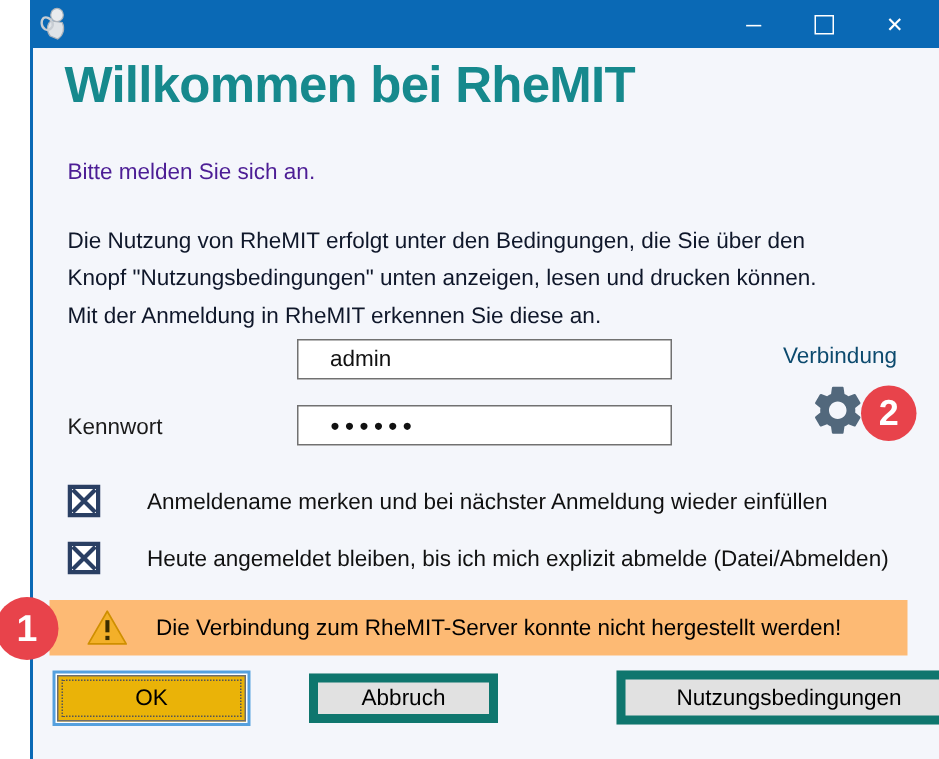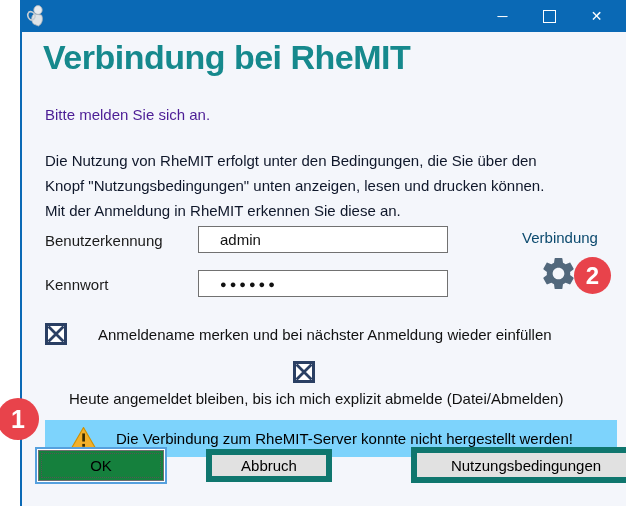--- a/index.html
+++ b/index.html
@@ -29,32 +29,32 @@
   .inp-pass{top:238px;font-size:11px;letter-spacing:3px;font-weight:700;}
   .lbl-conn{position:absolute;left:488px;top:197px;width:100px;text-align:center;font-size:15px;color:#0c4a6e;}
   .gear{position:absolute;left:517px;top:222px;width:39px;height:39px;cursor:pointer;background:none;border:none;padding:0;}
   .badge{border-radius:50%;background:#e8434b;color:#fff;font-weight:700;display:flex;align-items:center;justify-content:center;}
   .badge-2{position:absolute;left:552px;top:225px;width:37px;height:37px;font-size:24px;}
   .badge-1{position:absolute;left:-3px;top:398px;width:42px;height:42px;font-size:25px;z-index:5;}
 
   
   .check-row{position:absolute;left:23px;display:flex;align-items:center;gap:7px;cursor:default;}
   .row1{top:291px;}
-  .row2{top:329px;flex-direction:column;}
+  .row2{top:329px;}
   .checkbox{width:22px;height:22px;display:block;}
   .check-label{font-size:15px;color:#111;margin-left:24px;}
 
   
-  .warning{position:absolute;left:23px;top:368px;width:572px;height:37px;background:#7dd3fc;display:flex;align-items:center;margin-top:20px;}
+  .warning{position:absolute;left:11px;top:368px;width:572px;height:37px;background:#fdba74;display:flex;align-items:center;}
   .warn-icon{width:27px;height:25px;margin-left:25px;}
   .warn-text{margin-left:19px;font-size:15px;color:#000;}
 
   
   .btn-ok-wrap{position:absolute;left:13px;top:415px;width:132px;height:37px;border:2px solid #55a0de;background:#fff;box-sizing:border-box;padding:1px;}
-  .btn-ok{width:100%;height:100%;background:#15803d;border:1px solid #6e6e6e;outline:1px dotted #555;outline-offset:-4px;font-size:15px;font-family:"Liberation Sans",sans-serif;color:#000;cursor:pointer;}
+  .btn-ok{width:100%;height:100%;background:#eab308;border:1px solid #6e6e6e;outline:1px dotted #555;outline-offset:-4px;font-size:15px;font-family:"Liberation Sans",sans-serif;color:#000;cursor:pointer;}
   .btn{position:absolute;background:#e1e1e1;border:6px solid #0f766e;font-size:15px;font-family:"Liberation Sans",sans-serif;color:#000;cursor:pointer;margin-left:19px;}
   .btn-cancel{left:165px;top:417px;width:126px;height:33px;}
   .btn-terms{left:370px;top:415px;width:230px;height:36px;}
 </style>
 </head>
 <body>
 
 <div class="canvas">
 
   <div class="titlebar">
@@ -73,25 +73,24 @@
           <span class="max-box"></span>
         </button>
       <button class="ctrl">
           <span>✕</span>
         </button>
     </div>
   </div>
 
   <div class="dialog-body">
 
-    <h1 class="heading">Verbindung bei RheMIT</h1>
+    <h1 class="heading">Willkommen bei RheMIT</h1>
     <div class="subtitle">Bitte melden Sie sich an.</div>
     <div class="terms">Die Nutzung von RheMIT erfolgt unter den Bedingungen, die Sie über den Knopf "Nutzungsbedingungen" unten anzeigen, lesen und drucken können. Mit der Anmeldung in RheMIT erkennen Sie diese an.</div>
 
-    <label class="field-label lbl-user">Benutzerkennung</label>
     <input class="txt-input inp-user" type="text" value="admin" style="">
 
     <label class="field-label lbl-pass">Kennwort</label>
     <input class="txt-input inp-pass" type="text" value="●●●●●●" style="">
 
     <div class="lbl-conn">Verbindung</div>
     <button class="gear">
       <svg viewBox="0 0 24 24" width="39" height="39">
         <path fill="#52687c" d="M19.14,12.94c0.04-0.3,0.06-0.61,0.06-0.94c0-0.32-0.02-0.64-0.07-0.94l2.03-1.58c0.18-0.14,0.23-0.41,0.12-0.61 l-1.92-3.32c-0.12-0.22-0.37-0.29-0.59-0.22l-2.39,0.96c-0.5-0.38-1.03-0.7-1.62-0.94L14.4,2.81c-0.04-0.24-0.24-0.41-0.48-0.41 h-3.84c-0.24,0-0.43,0.17-0.47,0.41L9.25,5.35C8.66,5.59,8.12,5.92,7.63,6.29L5.24,5.33c-0.22-0.08-0.47,0-0.59,0.22L2.74,8.87 C2.62,9.08,2.66,9.34,2.86,9.48l2.03,1.58C4.84,11.36,4.8,11.69,4.8,12s0.02,0.64,0.07,0.94l-2.03,1.58 c-0.18,0.14-0.23,0.41-0.12,0.61l1.92,3.32c0.12,0.22,0.37,0.29,0.59,0.22l2.39-0.96c0.5,0.38,1.03,0.7,1.62,0.94l0.36,2.54 c0.05,0.24,0.24,0.41,0.48,0.41h3.84c0.24,0,0.44-0.17,0.47-0.41l0.36-2.54c0.59-0.24,1.13-0.56,1.62-0.94l2.39,0.96 c0.22,0.08,0.47,0,0.59-0.22l1.92-3.32c0.12-0.22,0.07-0.47-0.12-0.61L19.14,12.94z M12,15.6c-1.98,0-3.6-1.62-3.6-3.6 s1.62-3.6,3.6-3.6s3.6,1.62,3.6,3.6S13.98,15.6,12,15.6z"></path>
       </svg>

